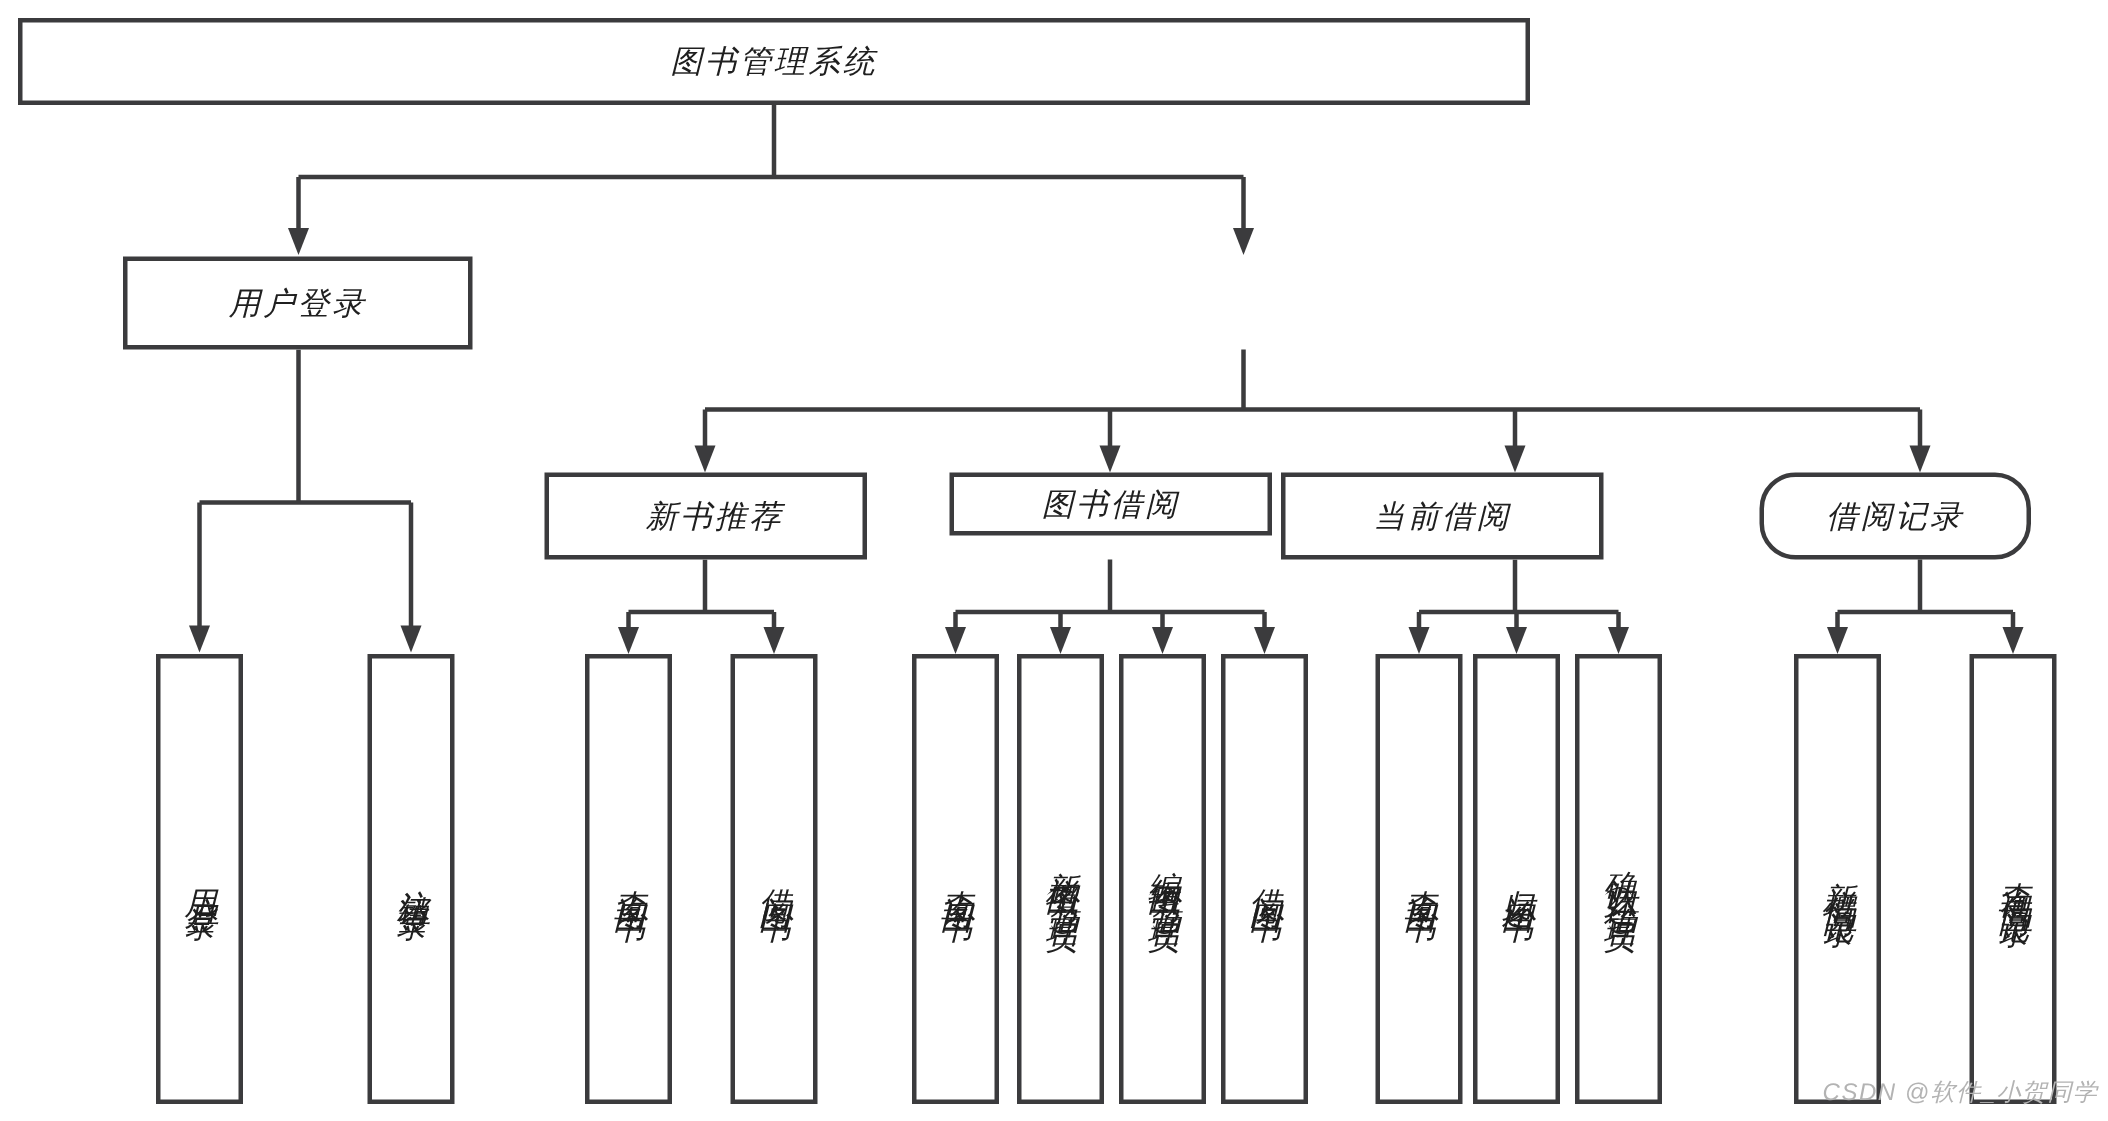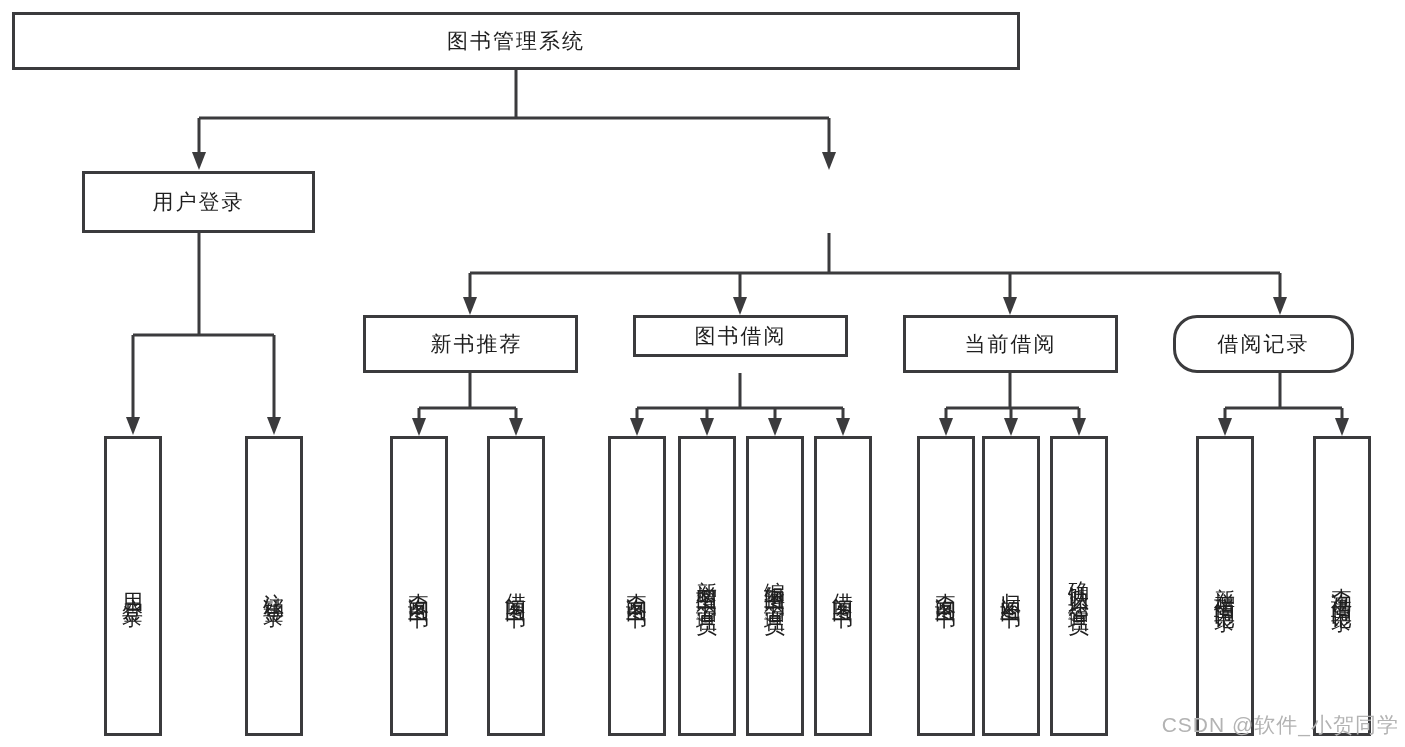--- a/index.html
+++ b/index.html
@@ -2,20 +2,21 @@
 <html style="--line: #3b3b3d; --text: #1f1f1f; --watermark: #b3b3b3; --background: #ffffff;"><head>
 <meta charset="utf-8">
 <style>
   html,body{margin:0;padding:0;background:#fff;}
   .stage{
     position:relative;
     width:1405px;height:747px;
     background:var(--background,#ffffff);
     font-family:"Liberation Sans","DejaVu Sans",sans-serif;
     overflow:hidden;
+    font-style:italic;
   }
   .connectors{position:absolute;left:0;top:0;z-index:0;}
   .connectors path{stroke:var(--line,#3b3b3d);stroke-width:3;fill:none;}
   .connectors polygon{fill:var(--line,#3b3b3d);stroke:none;}
   .box{
     position:absolute;
     box-sizing:border-box;
     background:#fff;
     border:3px solid var(--line,#3b3b3d);
     color:var(--text,#1f1f1f);
@@ -29,21 +30,21 @@
     writing-mode:vertical-rl;
     letter-spacing:5px;
     font-size:21px;
     line-height:1;
   }
   .watermark{
     position:absolute;
     right:6px;bottom:8px;
     z-index:2;
     color:var(--watermark,#b3b3b3);
-    font-size:21px;
+    font-size:16px;
     letter-spacing:1px;
   }
 </style>
 </head>
 <body>
 
 <div class="stage">
 
   <svg class="connectors" width="1405" height="747" viewBox="0 0 1405 747">
     <g>
@@ -77,21 +78,21 @@
       <polygon points="1342,436 1335,418 1349,418"></polygon>
     </g>
   </svg>
 
   <div class="box" style="left:12px;top:12px;width:1008px;height:58px;">图书管理系统</div>
 
   <div class="box" style="left:82px;top:171px;width:233px;height:62px;">用户登录</div>
 
   <div class="box" style="left:363px;top:315px;width:215px;height:58px;padding-left:12px;">新书推荐</div>
   <div class="box" style="left:633px;top:315px;width:215px;height:42px;">图书借阅</div>
-  <div class="box" style="left:903px;top:315px;width:215px;height:58px;">当前借阅</div>
+  <div class="box" style="left:854px;top:315px;width:215px;height:58px;">当前借阅</div>
   <div class="box" style="left:1173px;top:315px;width:181px;height:58px;border-radius:24px;">借阅记录</div>
 
   <div class="box leaf" style="left:104px;top:436px;width:58px;height:300px;">用户登录</div>
   <div class="box leaf" style="left:245px;top:436px;width:58px;height:300px;">注销登录</div>
 
   <div class="box leaf" style="left:390px;top:436px;width:58px;height:300px;">查询图书</div>
   <div class="box leaf" style="left:487px;top:436px;width:58px;height:300px;">借阅图书</div>
 
   <div class="box leaf" style="left:608px;top:436px;width:58px;height:300px;">查询图书</div>
   <div class="box leaf" style="left:678px;top:436px;width:58px;height:300px;">新增图书（管理员）</div>

